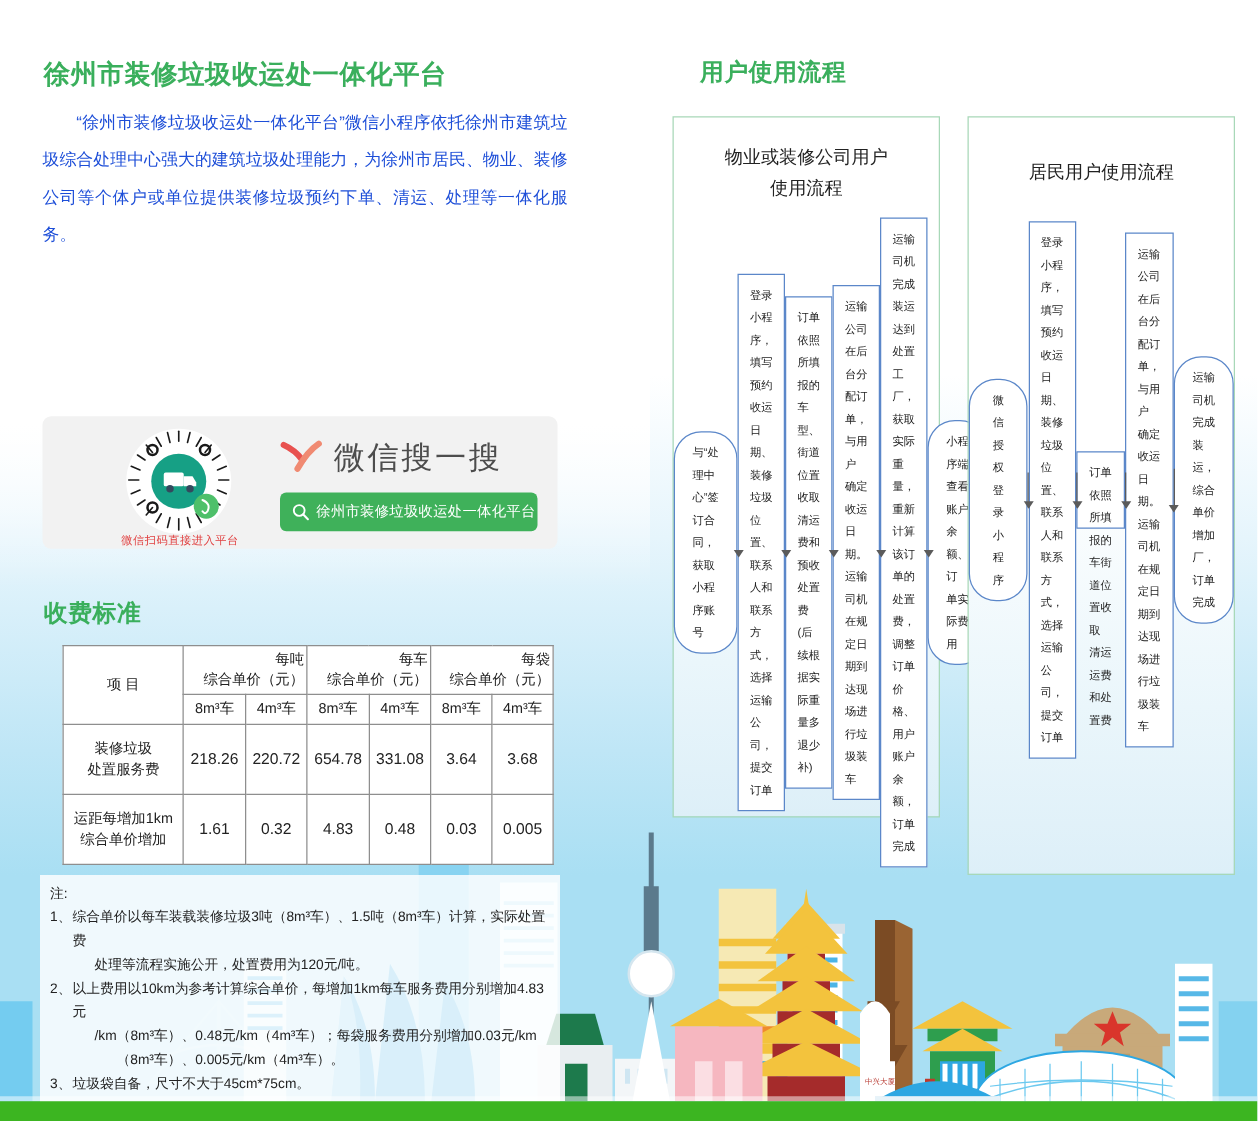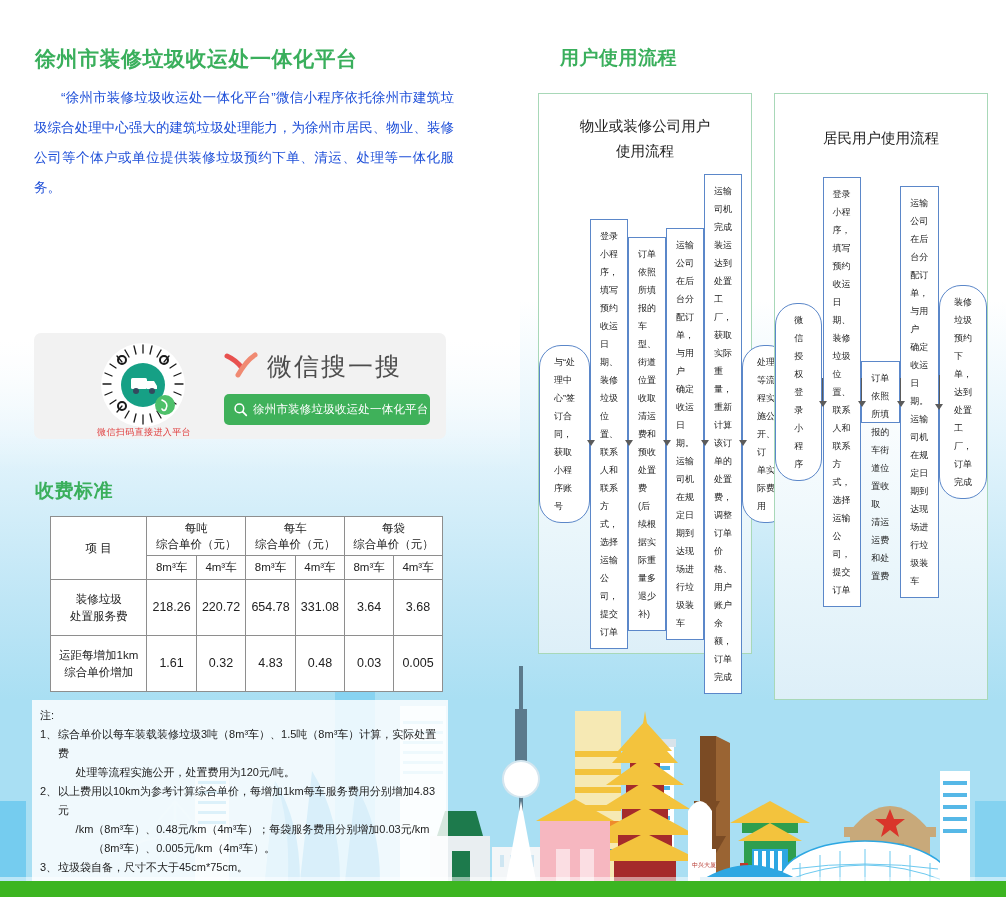--- a/index.html
+++ b/index.html
@@ -63,21 +63,21 @@
     font-size:19px;font-weight:bold;color:#3aaf5c;letter-spacing:.5px;
   }
   table.fee{
     position:absolute;left:50px;top:516px;width:393px;
     border-collapse:collapse;background:#fff;
   }
   table.fee th,table.fee td{
     border:1px solid #8e8e8e;text-align:center;color:#222;
     font-size:11.5px;font-weight:normal;padding:3px 2px;line-height:17px;
   }
-  table.fee th.grp{font-size:11.5px;line-height:16px;}
+  table.fee th.grp{font-size:11.5px;line-height:16px;text-align:right;}
   table.fee td.item{font-size:11.5px;line-height:17px;}
   table.fee td.num{font-size:12.5px;}
   .cell-ln{display:block;}
 
   
   .notes{
     position:absolute;left:32px;top:700px;width:416px;
     background:rgba(255,255,255,.82);padding:6px 4px 10px 4px;box-sizing:border-box;
   }
   .notes .nt-head{font-size:11px;color:#222;line-height:19px;padding-left:4px;}
@@ -494,21 +494,21 @@
 
       <div class="node">
         <div>运输司机完成装运达到处置工厂，</div>
         <div>获取实际重量，重新计算该订单的</div>
         <div>处置费，调整订单价格、用户账户</div>
         <div>余额，订单完成</div>
       </div>
       <div class="arrow" style="height:22px;"></div>
 
       <div class="node term">
-        <div class="ln">处理等流程实施公开、订</div>
+        <div class="ln">小程序端查看账户余额、订</div>
         <div class="ln">单实际费用</div>
       </div>
     </div>
   </div>
 
   <div class="flow-panel p2">
     <div class="panel-heading" style="margin-top:32px;">
       <div>居民用户使用流程</div>
     </div>
     <div class="flow-stack" style="margin-top:26px;">
@@ -532,21 +532,21 @@
       <div class="arrow" style="height:28px;"></div>
 
       <div class="node">
         <div>运输公司在后台分配订单，与用户</div>
         <div>确定收运日期。运输司机在规定日</div>
         <div>期到达现场进行垃圾装车</div>
       </div>
       <div class="arrow" style="height:34px;"></div>
 
       <div class="node term">
-        <div class="ln">装修垃圾预约下单，达到处置工</div>
+        <div class="ln">运输司机完成装运，综合单价增加</div>
         <div class="ln">厂，订单完成</div>
       </div>
     </div>
   </div>
 
   <div class="bg-green-strip"></div>
 
 </div>
 
 </body></html>

